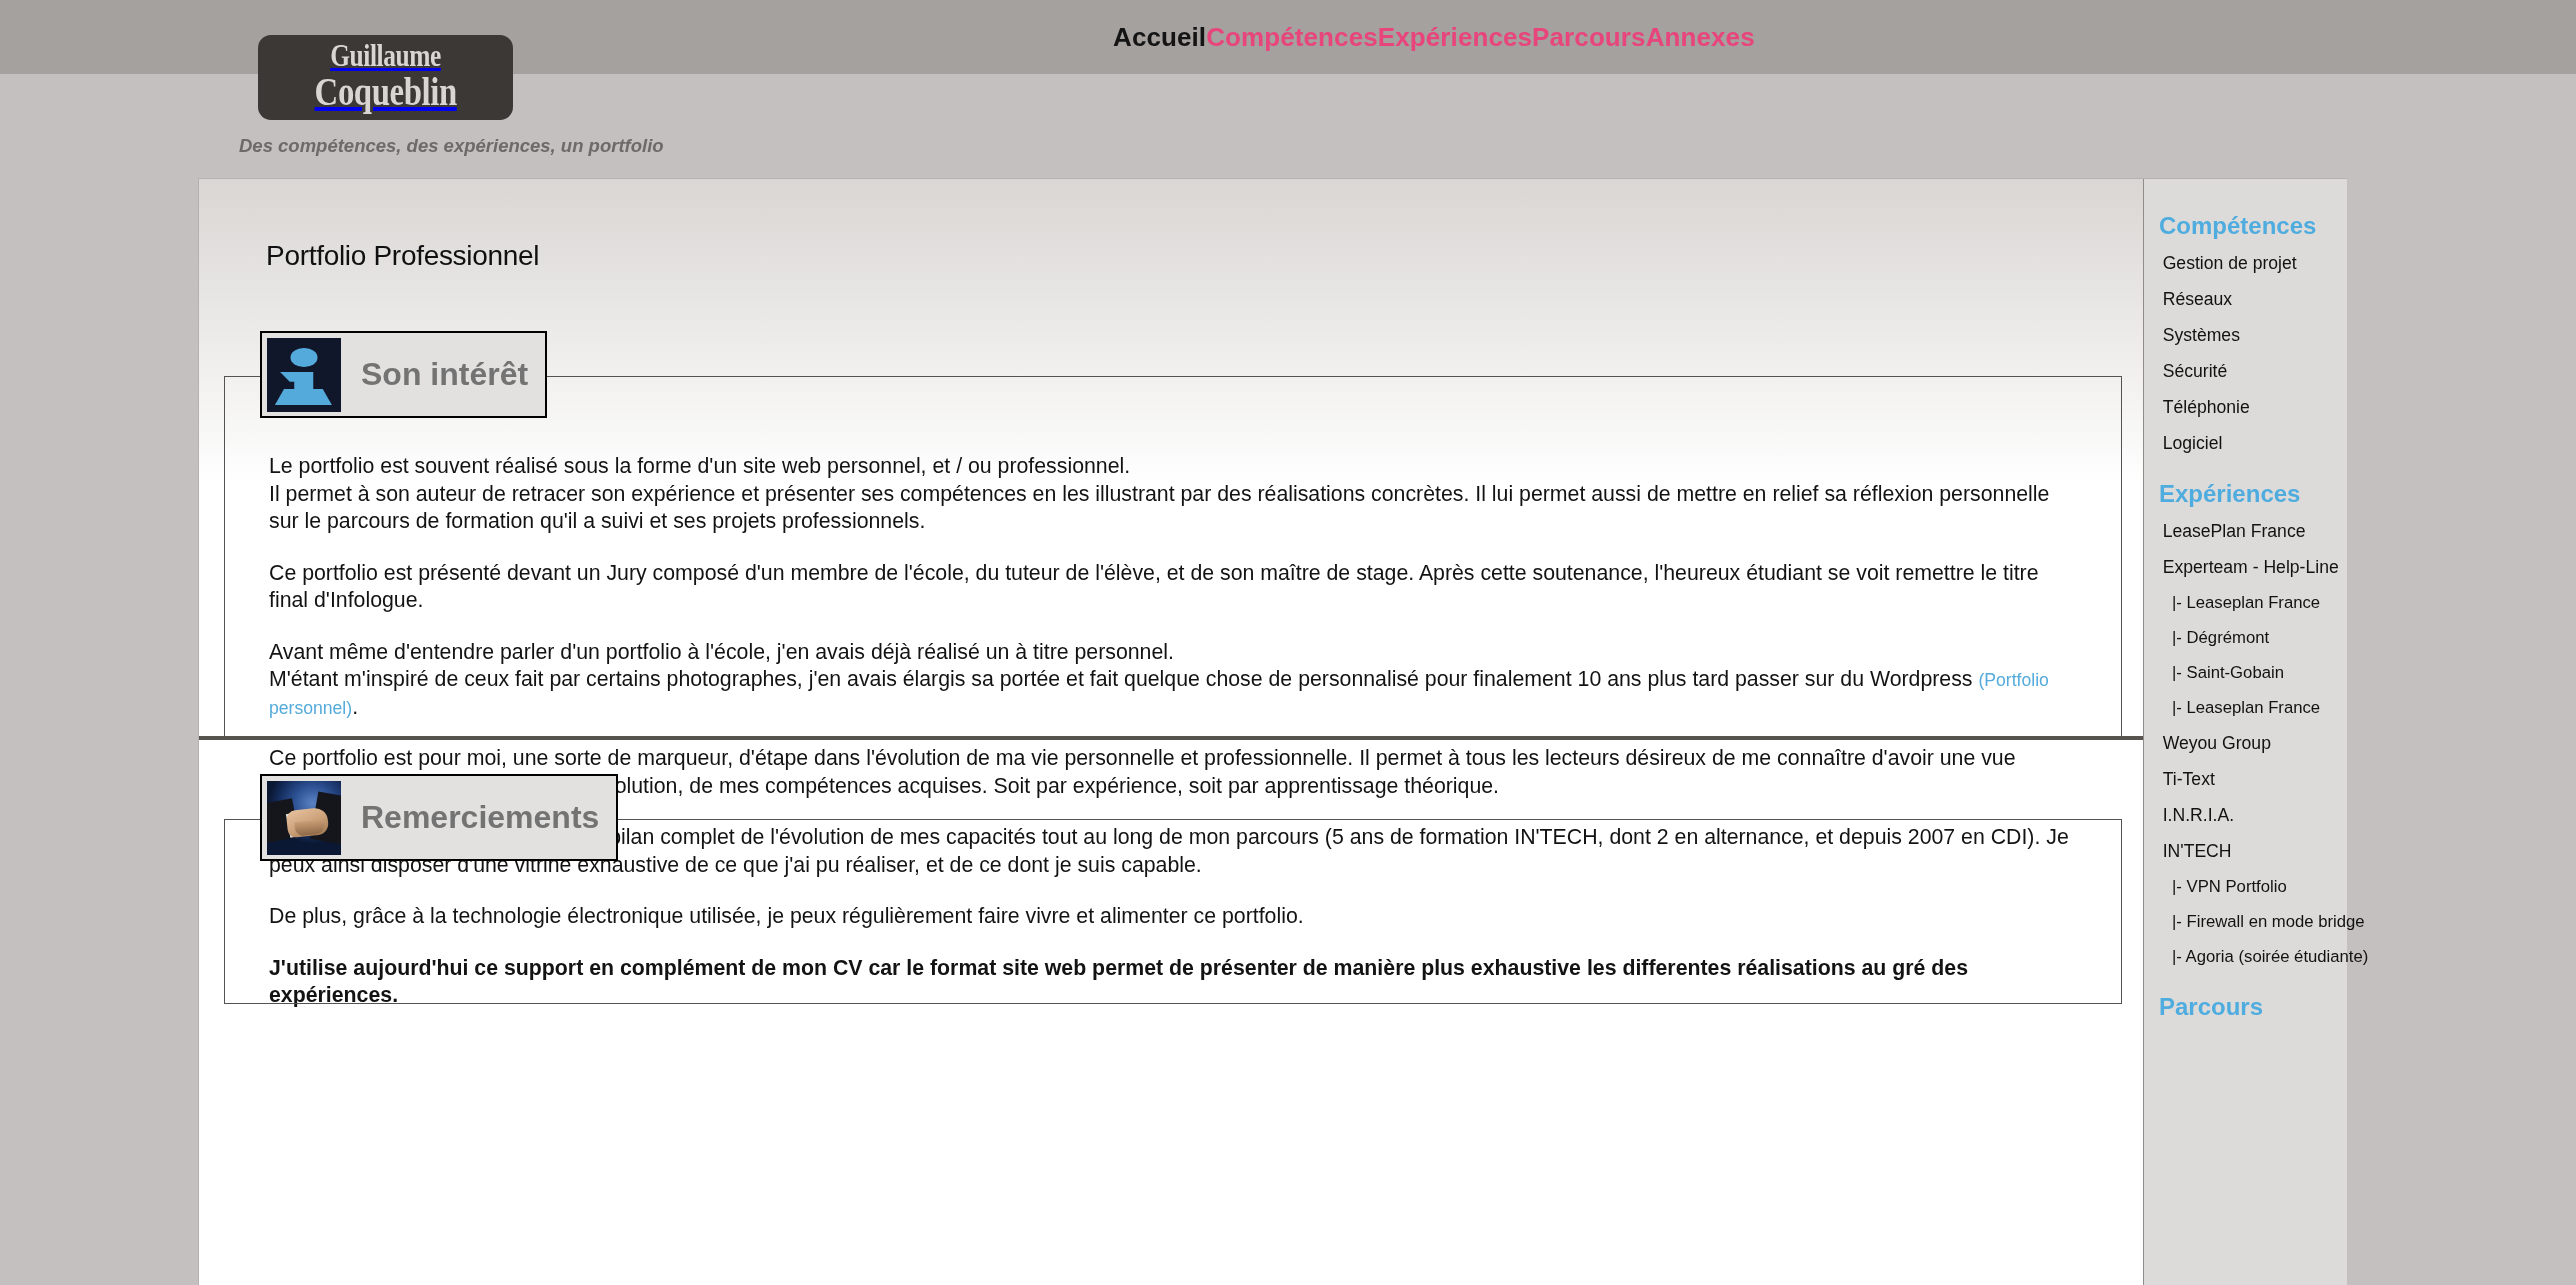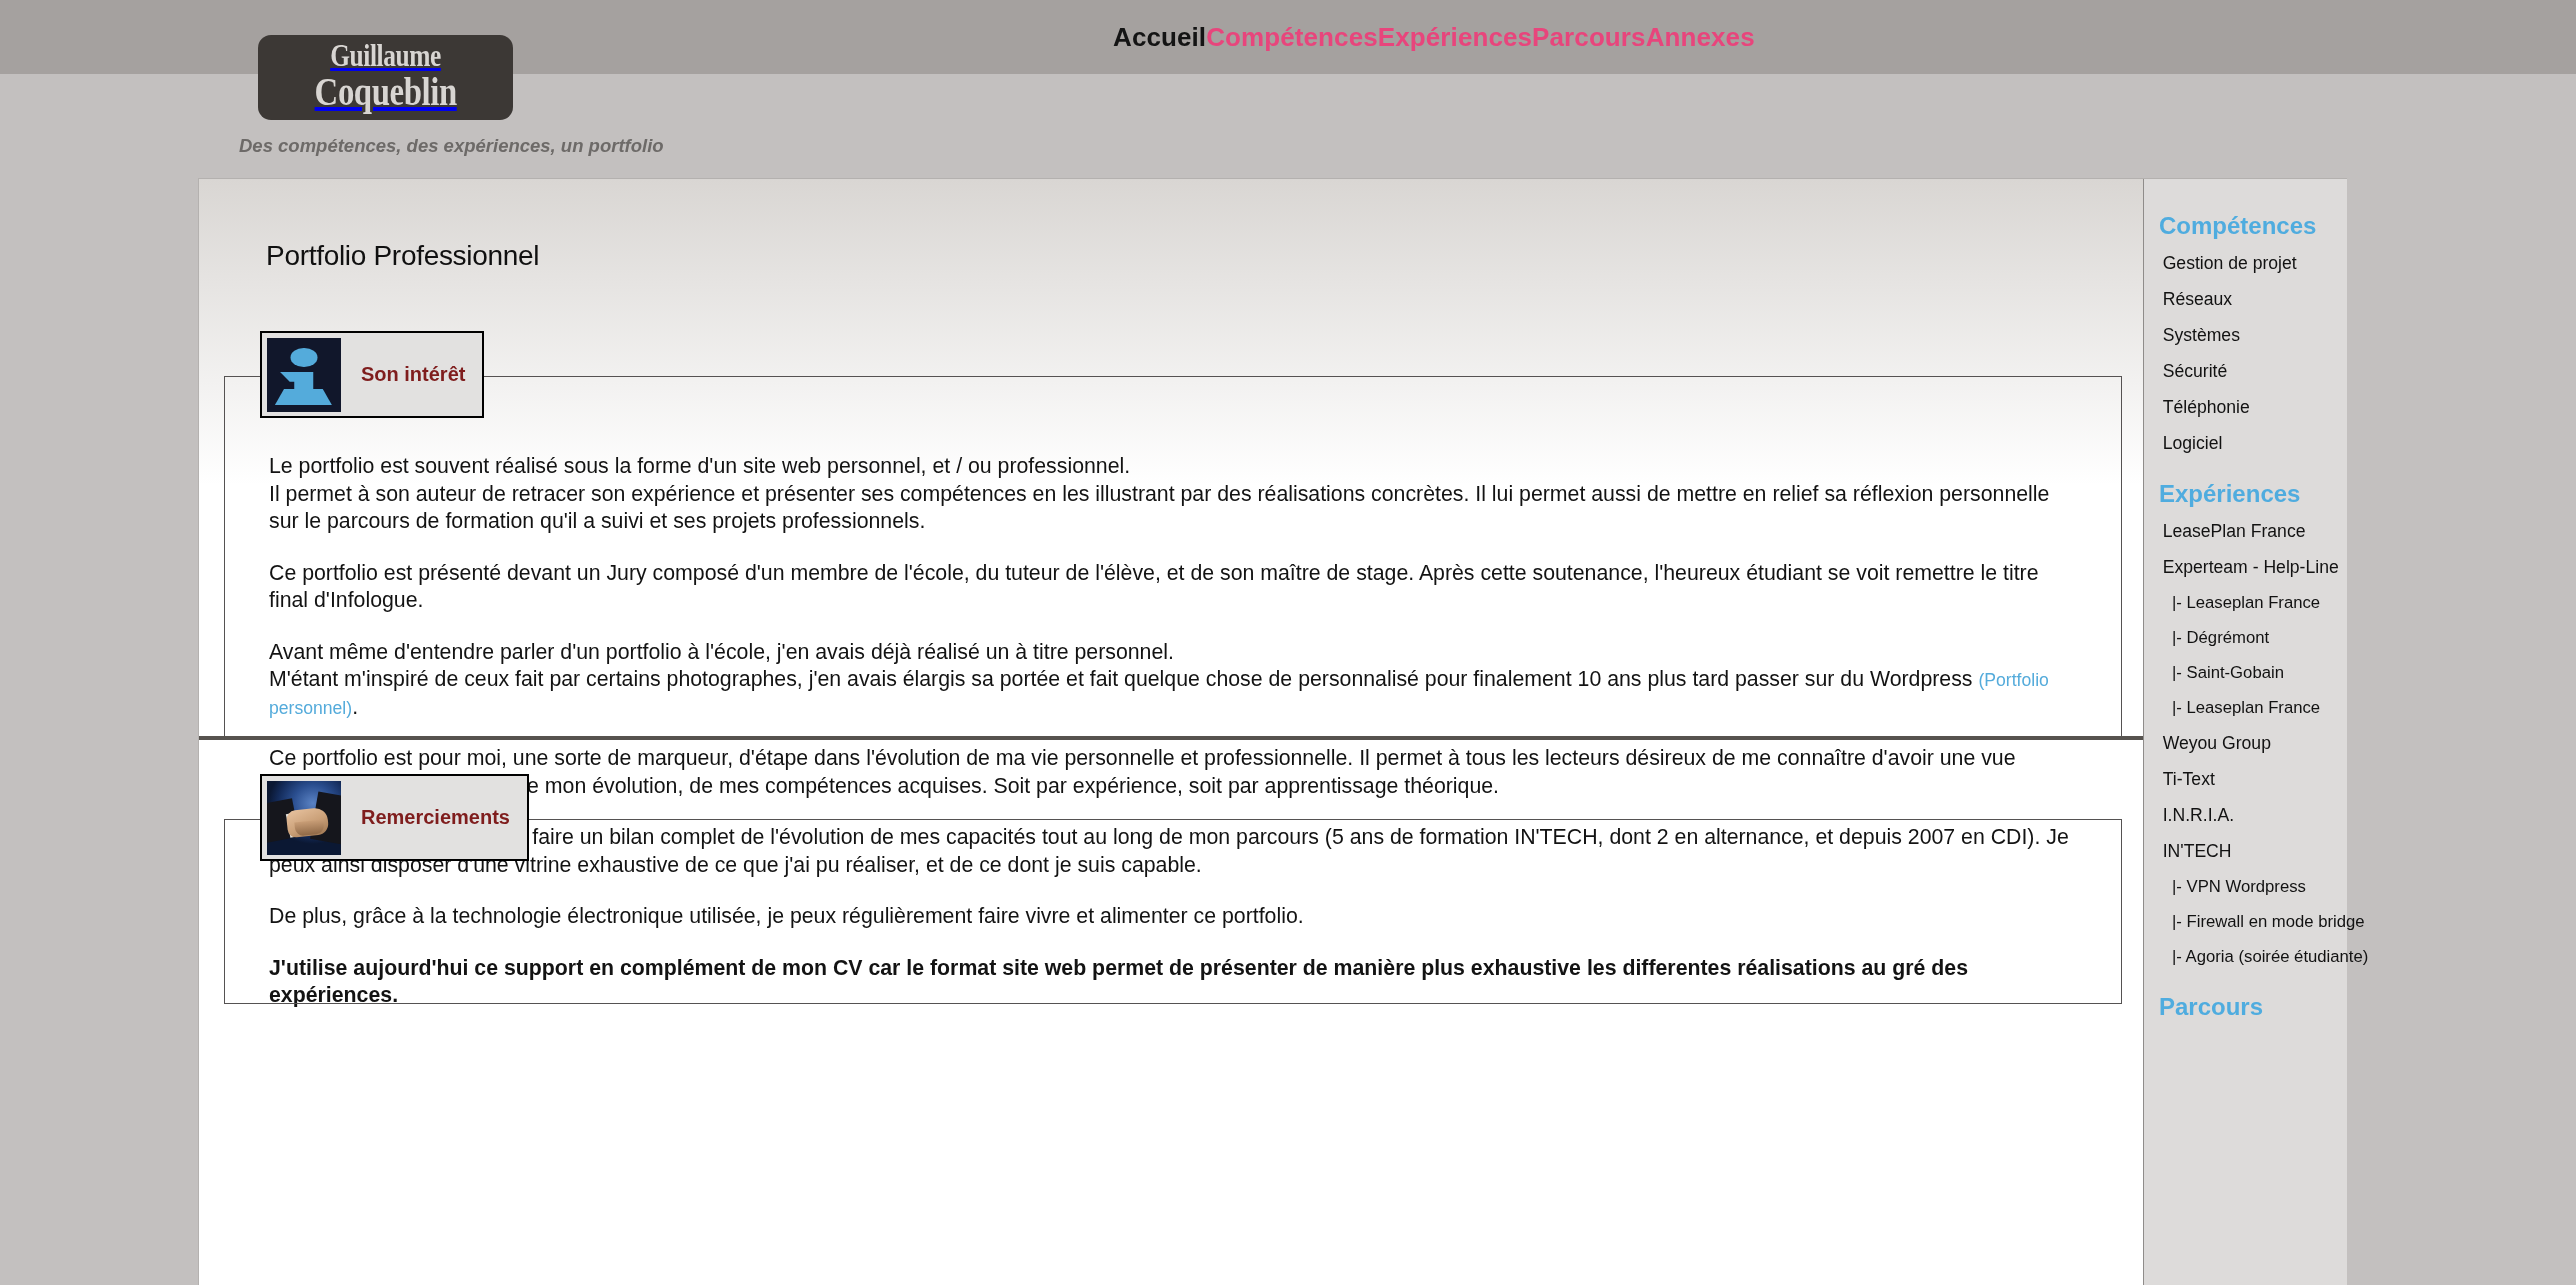--- a/index.html
+++ b/index.html
@@ -135,23 +135,23 @@
   #legend-remerciements { top: 595px; left: 61px; }
 
   .legend-thumb {
     width: 74px; height: 74px;
     background: #11172b;
     flex: 0 0 auto;
     position: relative;
     overflow: hidden;
   }
   .legend-label {
-    font-size: 20px;
-    font-weight: bold;
-    color: #7f1d1d;
+    font-size: 32px;
+    font-weight: bold;
+    color: #737373;
     margin-left: 20.4px;
     white-space: nowrap;
   }
   
   .info-dot {
     position: absolute;
     top: 10.2px; left: 50%;
     transform: translateX(-50%);
     width: 27px; height: 19.5px;
     background: #54abdb;
@@ -373,21 +373,21 @@
     <a class="side-item" href="#">LeasePlan France</a>
     <a class="side-item" href="#">Experteam - Help-Line</a>
     <a class="side-item sub" href="#">|- Leaseplan France</a>
     <a class="side-item sub" href="#">|- Dégrémont</a>
     <a class="side-item sub" href="#">|- Saint-Gobain</a>
     <a class="side-item sub" href="#">|- Leaseplan France</a>
     <a class="side-item" href="#">Weyou Group</a>
     <a class="side-item" href="#">Ti-Text</a>
     <a class="side-item" href="#">I.N.R.I.A.</a>
     <a class="side-item" href="#">IN'TECH</a>
-    <a class="side-item sub" href="#">|- VPN Wordpress</a>
+    <a class="side-item sub" href="#">|- VPN Portfolio</a>
     <a class="side-item sub" href="#">|- Firewall en mode bridge</a>
     <a class="side-item sub" href="#">|- Agoria (soirée étudiante)</a>
 
     <h2 class="side-heading gap">Parcours</h2>
 
   </aside>
 
 </div>
 
 

